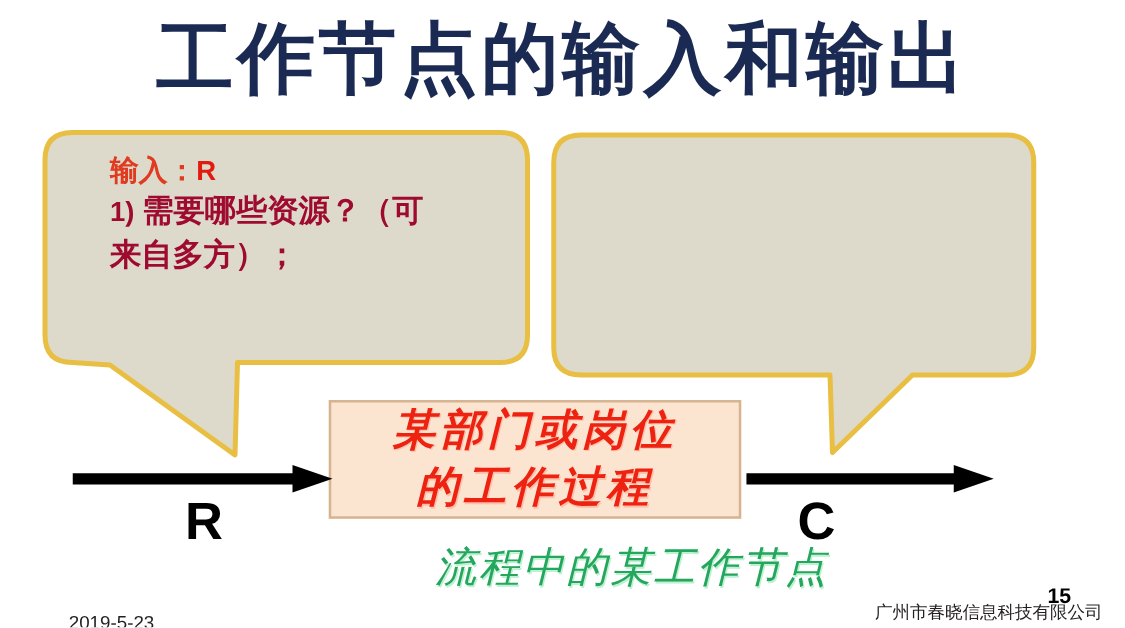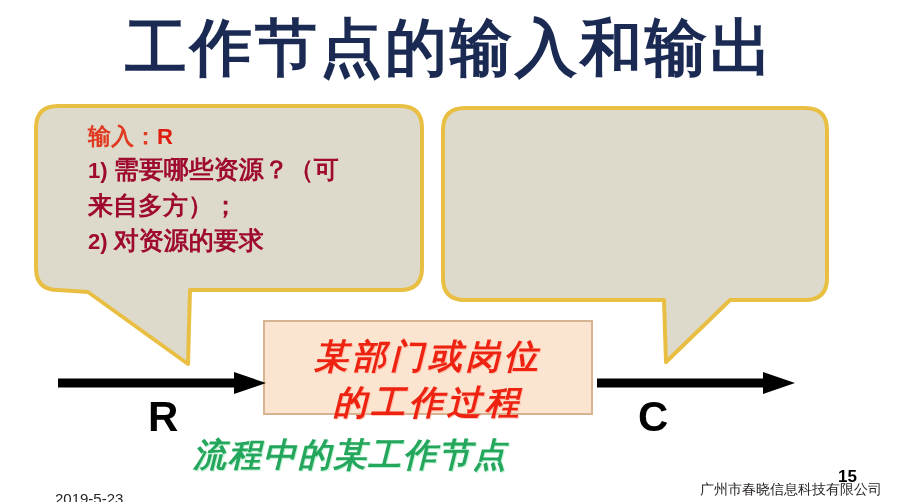--- a/index.html
+++ b/index.html
@@ -101,21 +101,20 @@
     justify-content: center;
     font-family: "Liberation Serif", "DejaVu Serif", serif;
     font-size: 34px;
     line-height: 46px;
     font-weight: 700;
     font-style: italic;
     color: #ee2211;
     letter-spacing: 4px;
     text-shadow: 1px 1px 0 rgba(255,170,150,.65);
     white-space: nowrap;
-    margin-top: 12px;
   }
 
   
   .arrow-svg {
     position: absolute;
     pointer-events: none;
   }
   #arrow-left-svg  { left: 58px;  top: 370px; width: 210px; height: 26px; }
   #arrow-right-svg { left: 597px; top: 370px; width: 200px; height: 26px; }
 
@@ -129,25 +128,25 @@
   }
   #label-r { left: 148px; top: 396px; }
   #label-c { left: 638px; top: 396px; }
 
   
   #caption {
     position: absolute;
     left: 193px;
     top: 434px;
     width: 470px;
-    text-align: left;
+    text-align: right;
     font-family: "Liberation Serif", "DejaVu Serif", serif;
     font-size: 33px;
     line-height: 42px;
-    font-weight: 700;
+    font-weight: 400;
     font-style: italic;
     color: #24a65c;
     letter-spacing: 2px;
     text-shadow: 1px 1px 0 rgba(160,235,190,.7);
     white-space: nowrap;
   }
 
   
   #footer-date {
     position: absolute;
@@ -217,24 +216,20 @@
     <div class="bubble-head">
       <span>输入：</span><span class="tok-letter">R</span>
     </div>
     <div class="bubble-body">
       <span class="num">1)</span>
       <span>需要哪些资源？（可</span>
     </div>
     <div class="bubble-body">
       <span>来自多方）；</span>
     </div>
-    <div class="bubble-body">
-      <span class="num">2)</span>
-      <span>对资源的要求</span>
-    </div>
   </div>
 
 
   <div id="center-box"></div>
   <div id="center-box-text">
     <div>某部门或岗位</div>
     <div>的工作过程</div>
   </div>
 
   <svg id="arrow-left-svg" class="arrow-svg" viewBox="0 0 210 26">

